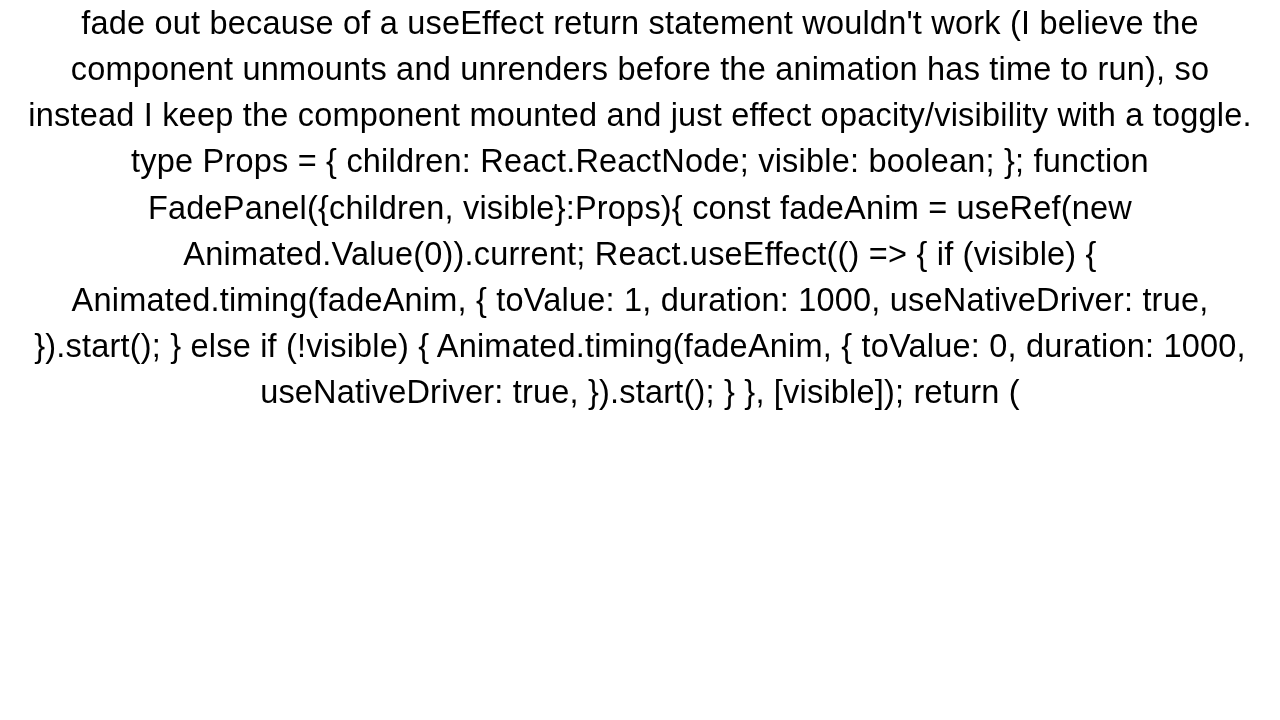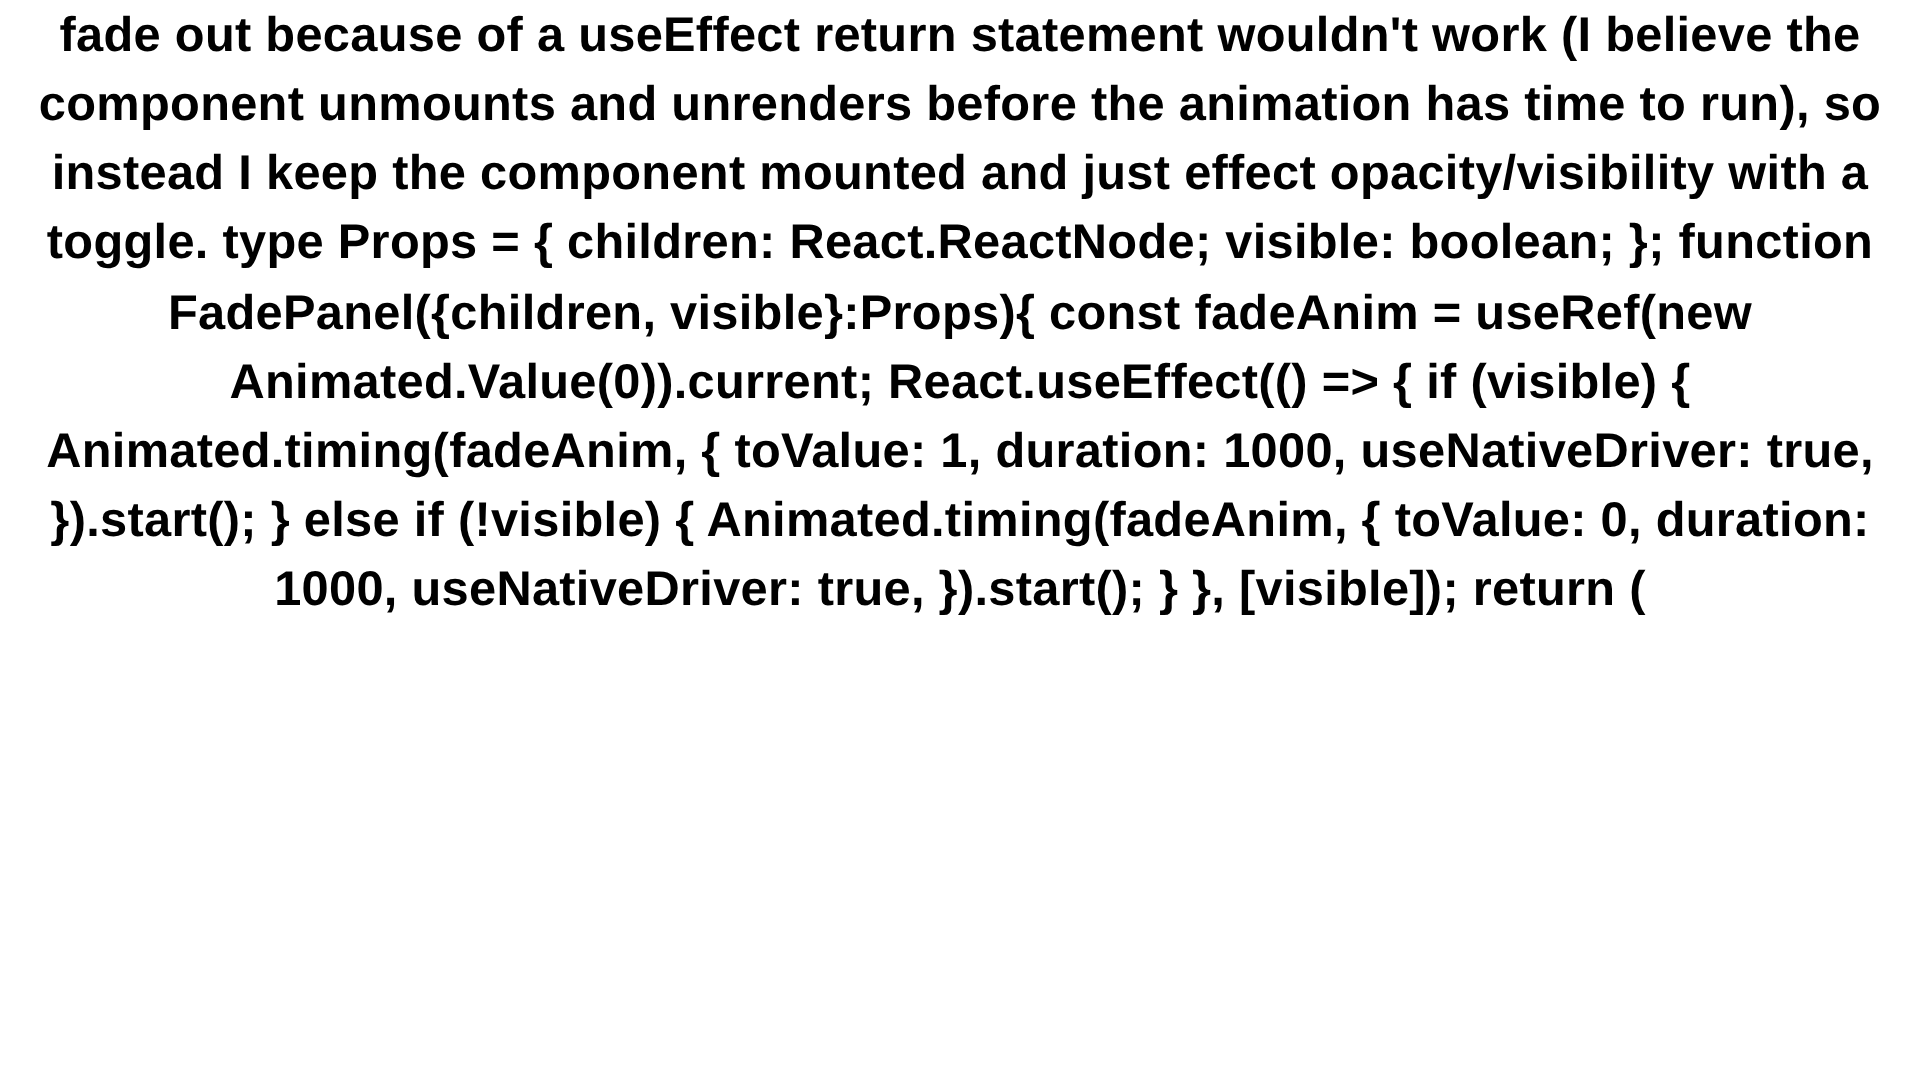--- a/index.html
+++ b/index.html
@@ -15,21 +15,21 @@
       overflow: hidden;
     }
     .content {
       width: 100%;
       height: 100%;
       padding: 0 20px;
       text-align: center;
       font-size: 32.5px;
       line-height: 1.42;
       color: #000000;
-      font-weight: 700;
+      font-weight: 400;
       letter-spacing: 0.2px;
     }
   </style>
 </head>
 <body>
 
 <div class="content">
   <span>fade out because of a useEffect return statement wouldn't work (I believe the component unmounts and unrenders before the animation has time to run), so instead I keep the component mounted and just effect opacity/visibility with a toggle. type Props = {   children: React.ReactNode;   visible: boolean; };  function FadePanel({children, visible}:Props){   const fadeAnim = useRef(new Animated.Value(0)).current;   React.useEffect(() =&gt; {     if (visible) {       Animated.timing(fadeAnim, {         toValue: 1,         duration: 1000,         useNativeDriver: true,       }).start();     } else if (!visible) {       Animated.timing(fadeAnim, {         toValue: 0,         duration: 1000,         useNativeDriver: true,       }).start();     }   }, [visible]);   return (</span>
 </div>
 

